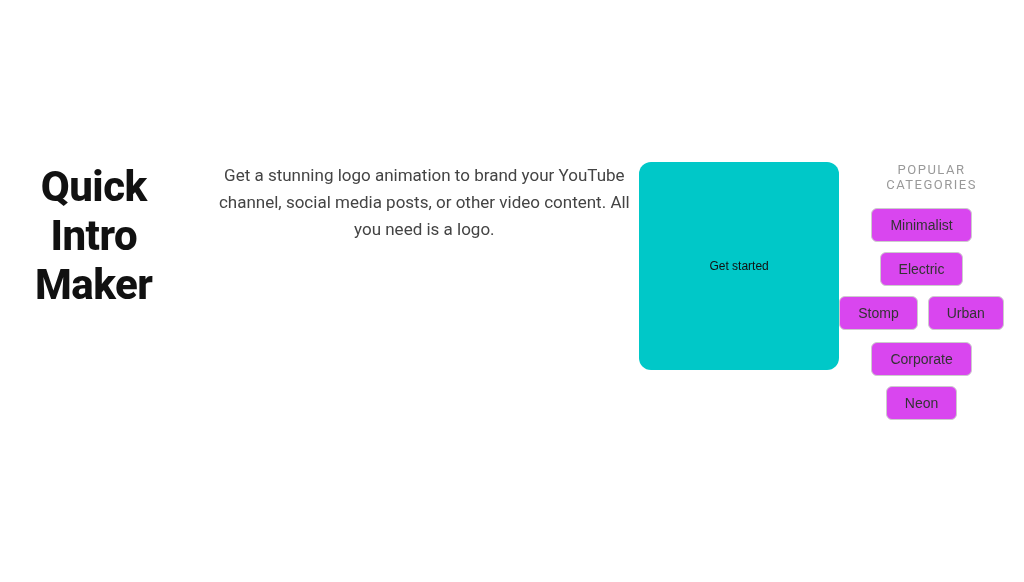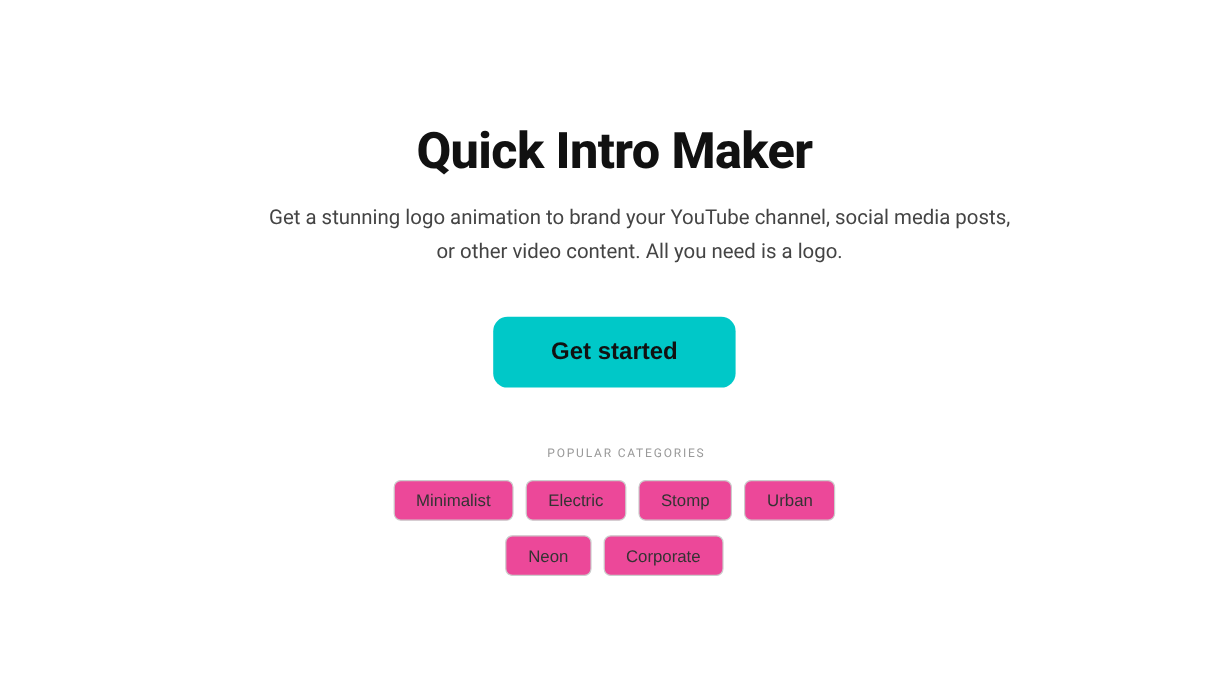--- a/index.html
+++ b/index.html
@@ -15,22 +15,20 @@
       width: 1024px;
       height: 582px;
       overflow: hidden;
       display: flex;
       align-items: center;
       justify-content: center;
     }
 
     .main-container {
       display: flex;
-      flex-direction: column;
-      align-items: center;
       justify-content: center;
       text-align: center;
       width: 100%;
       padding: 20px;
     }
 
     .page-title {
       font-size: 42px;
       font-weight: 800;
       color: #111111;
@@ -46,58 +44,58 @@
       margin-bottom: 40px;
       margin-left: 42px;
     }
 
     .get-started-button {
       background-color: #00c8c8;
       color: #111111;
       border: none;
       border-radius: 12px;
       padding: 18px 48px;
-      font-size: 20px;
-      font-weight: 700;
+      font-size: 12px;
+      font-weight: 400;
       cursor: pointer;
       margin-bottom: 50px;
       transition: background-color 0.2s;
       min-width: 200px;
     }
 
     .popular-categories-section {
       display: flex;
       flex-direction: column;
       align-items: center;
       gap: 12px;
     }
 
     .popular-categories-label {
-      font-size: 10px;
+      font-size: 13px;
       letter-spacing: 1.5px;
       color: #999999;
       text-transform: uppercase;
       margin-bottom: 4px;
       margin-left: 20px;
     }
 
     .categories-row {
       display: flex;
       flex-wrap: wrap;
       gap: 10px;
       justify-content: center;
     }
 
     .category-tag {
       border: 1px solid #cccccc;
       border-radius: 6px;
       padding: 8px 18px;
       font-size: 14px;
       color: #333333;
-      background: #ec4899;
+      background: #d946ef;
       cursor: pointer;
       transition: border-color 0.2s, color 0.2s;
     }
   </style>
 </head>
 <body>
 
 <div class="main-container">
 
   <h1 class="page-title">Quick Intro Maker</h1>
@@ -110,18 +108,18 @@
     <span class="popular-categories-label">POPULAR CATEGORIES</span>
 
     <div class="categories-row">
       <button class="category-tag">Minimalist</button>
       <button class="category-tag">Electric</button>
       <button class="category-tag">Stomp</button>
       <button class="category-tag">Urban</button>
     </div>
 
     <div class="categories-row">
+      <button class="category-tag">Corporate</button>
       <button class="category-tag">Neon</button>
-      <button class="category-tag">Corporate</button>
     </div>
   </div>
 
 </div>
 
 </body></html>

